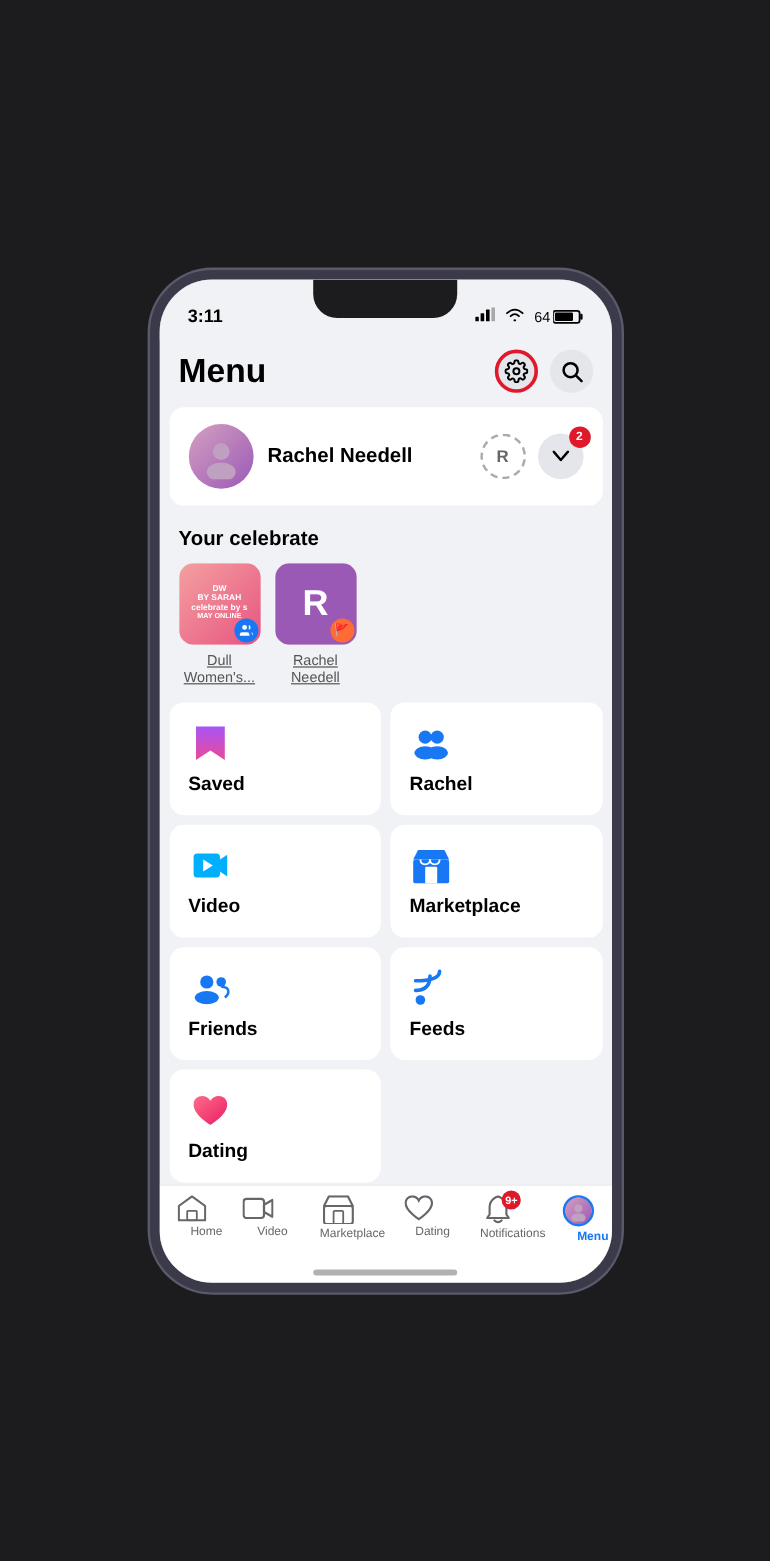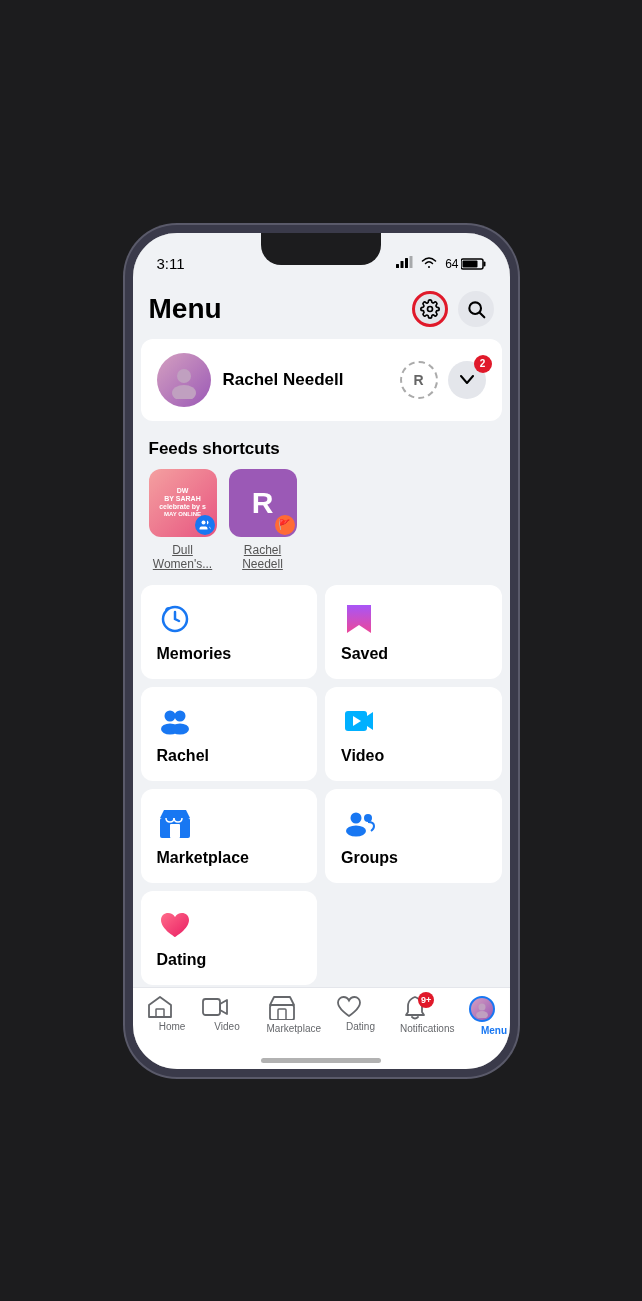--- a/index.html
+++ b/index.html
@@ -27,21 +27,21 @@
       background: #f0f2f5;
       height: 50px;
       display: flex;
       align-items: center;
       justify-content: space-between;
       padding: 12px 24px 0;
       position: relative;
     }
     .status-time {
       font-size: 15px;
-      font-weight: 400;
+      font-weight: 700;
       color: #000;
     }
     .status-notch {
       position: absolute;
       top: 0;
       left: 50%;
       transform: translateX(-50%);
       width: 120px;
       height: 32px;
       background: #1c1c1e;
@@ -426,21 +426,21 @@
         <div class="profile-icon-btn" style="background:#e4e6eb;border:none;">
           <span class="notif-badge">2</span>
           <svg width="14" height="10" viewBox="0 0 14 10" fill="none">
             <path d="M1 1l6 7 6-7" stroke="#000" stroke-width="2" stroke-linecap="round" stroke-linejoin="round"></path>
           </svg>
         </div>
       </div>
     </div>
 
     <div class="shortcuts-section">
-      <div class="shortcuts-title">Feeds shortcuts</div>
+      <div class="shortcuts-title">Your celebrate</div>
       <div class="shortcuts-row">
 
         <div class="shortcut-item">
           <div class="shortcut-thumb">
             <div class="shortcut-thumb-dw" style="width:68px;height:68px;">
               <div class="dw-thumb-text">DW<br>BY SARAH<br>celebrate by s<br><span style="font-size:6px;">MAY ONLINE</span></div>
               <div class="shortcut-overlay-icon">
                 <svg width="12" height="12" viewBox="0 0 24 24" fill="white">
                   <path d="M17 21v-2a4 4 0 0 0-4-4H5a4 4 0 0 0-4 4v2"></path>
                     <circle cx="9" cy="7" r="4"></circle>
@@ -460,30 +460,20 @@
               <div class="shortcut-overlay-flag">🚩</div>
             </div>
           </div>
           <span class="shortcut-label">Rachel Needell</span>
         </div>
       </div>
     </div>
 
     <div class="menu-grid">
 
-      <div class="menu-item">
-        <div class="menu-icon">
-          <svg width="32" height="32" viewBox="0 0 32 32" fill="none">
-            <circle cx="16" cy="16" r="12" stroke="#1877f2" stroke-width="2.5" fill="none"></circle>
-            <path d="M16 9v7l4 2" stroke="#1877f2" stroke-width="2.5" stroke-linecap="round"></path>
-            <path d="M7 8 Q7 5 10 5" stroke="#1877f2" stroke-width="2" stroke-linecap="round"></path>
-          </svg>
-        </div>
-        <span class="menu-label">Memories</span>
-      </div>
 
       <div class="menu-item">
         <div class="menu-icon">
           <svg width="28" height="32" viewBox="0 0 28 32" fill="none">
             <path d="M2 2 h24 v28 l-12-8 l-12 8 z" fill="url(#saveGrad)" rx="2"></path>
             <defs>
               <linearGradient id="saveGrad" x1="0" y1="0" x2="0" y2="1">
                 <stop offset="0%" stop-color="#a855f7"></stop>
                 <stop offset="100%" stop-color="#ec4899"></stop>
               </linearGradient>
@@ -531,23 +521,33 @@
 
       <div class="menu-item">
         <div class="menu-icon">
           <svg width="34" height="28" viewBox="0 0 34 28" fill="none">
             <circle cx="14" cy="9" r="5.5" fill="#1877f2"></circle>
             <ellipse cx="14" cy="22" rx="10" ry="5.5" fill="#1877f2"></ellipse>
             <circle cx="26" cy="9" r="4" fill="#1877f2"></circle>
             <path d="M29 22 Q32 20 32 17 Q32 13 26 13" stroke="#1877f2" stroke-width="2" fill="none"></path>
           </svg>
         </div>
-        <span class="menu-label">Groups</span>
-      </div>
-
+        <span class="menu-label">Friends</span>
+      </div>
+
+      <div class="menu-item">
+        <div class="menu-icon">
+          <svg width="30" height="32" viewBox="0 0 30 32" fill="none">
+            <circle cx="6" cy="26" r="4" fill="#1877f2"></circle>
+            <path d="M2 18 Q14 18 14 6" stroke="#1877f2" stroke-width="3" fill="none" stroke-linecap="round"></path>
+            <path d="M2 10 Q22 10 22 2" stroke="#1877f2" stroke-width="3" fill="none" stroke-linecap="round"></path>
+          </svg>
+        </div>
+        <span class="menu-label">Feeds</span>
+      </div>
 
       <div class="menu-item">
         <div class="menu-icon">
           <svg width="32" height="28" viewBox="0 0 32 28" fill="none">
             <path d="M16 26 C16 26 2 18 2 9 C2 4.5 5.5 2 9 2 C12 2 14.5 3.5 16 6 C17.5 3.5 20 2 23 2 C26.5 2 30 4.5 30 9 C30 18 16 26 16 26z" fill="url(#heartGrad)"></path>
             <defs>
               <linearGradient id="heartGrad" x1="0" y1="0" x2="1" y2="1">
                 <stop offset="0%" stop-color="#ff6b8a"></stop>
                 <stop offset="100%" stop-color="#e91e63"></stop>
               </linearGradient>

